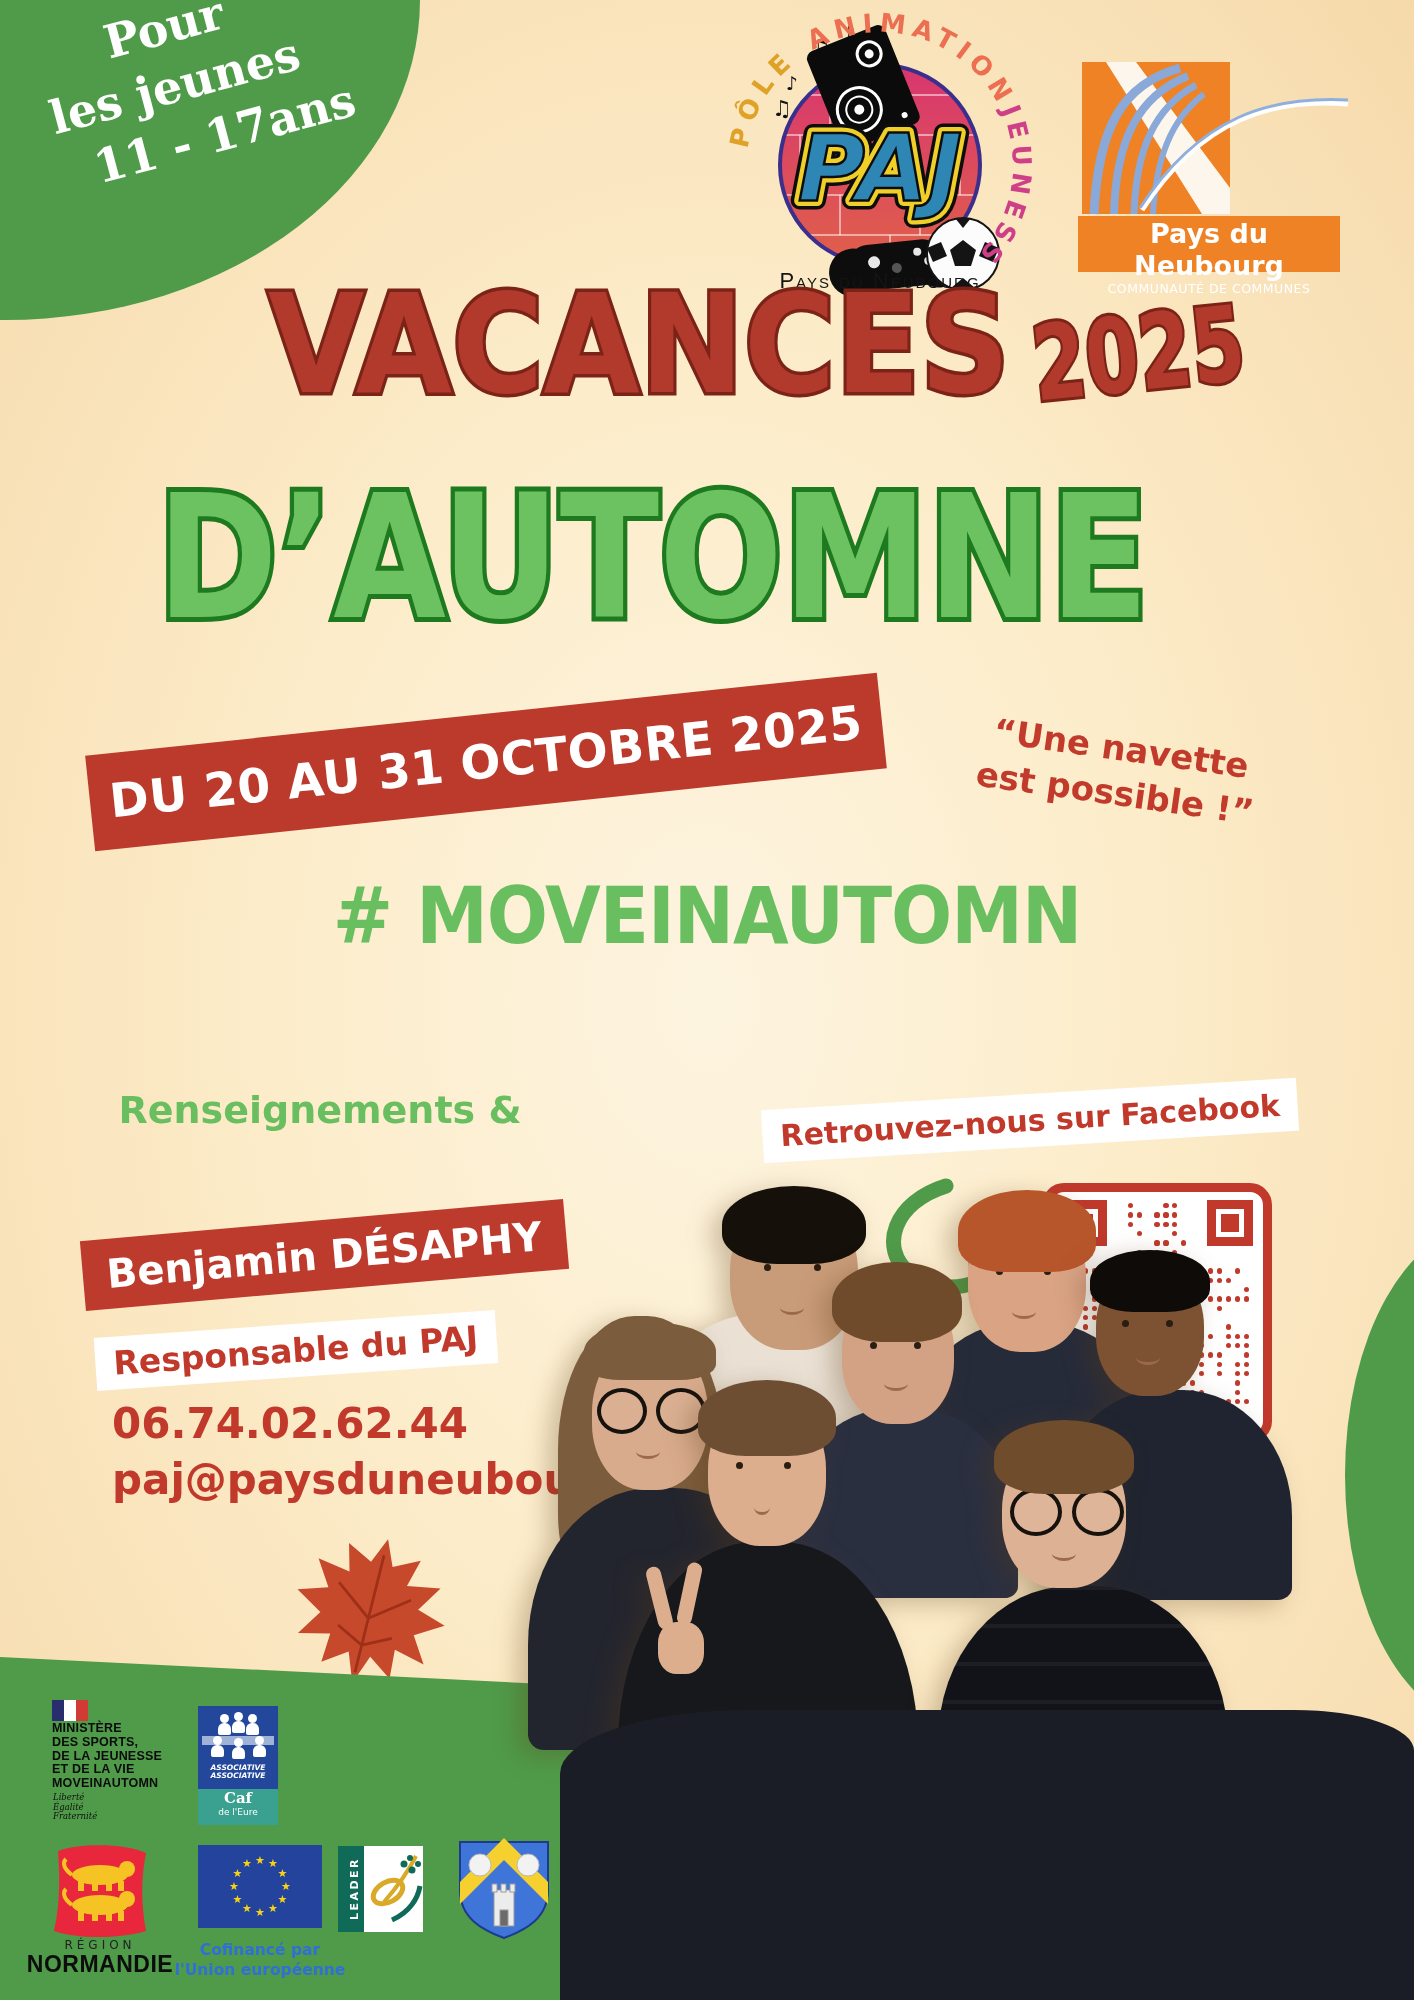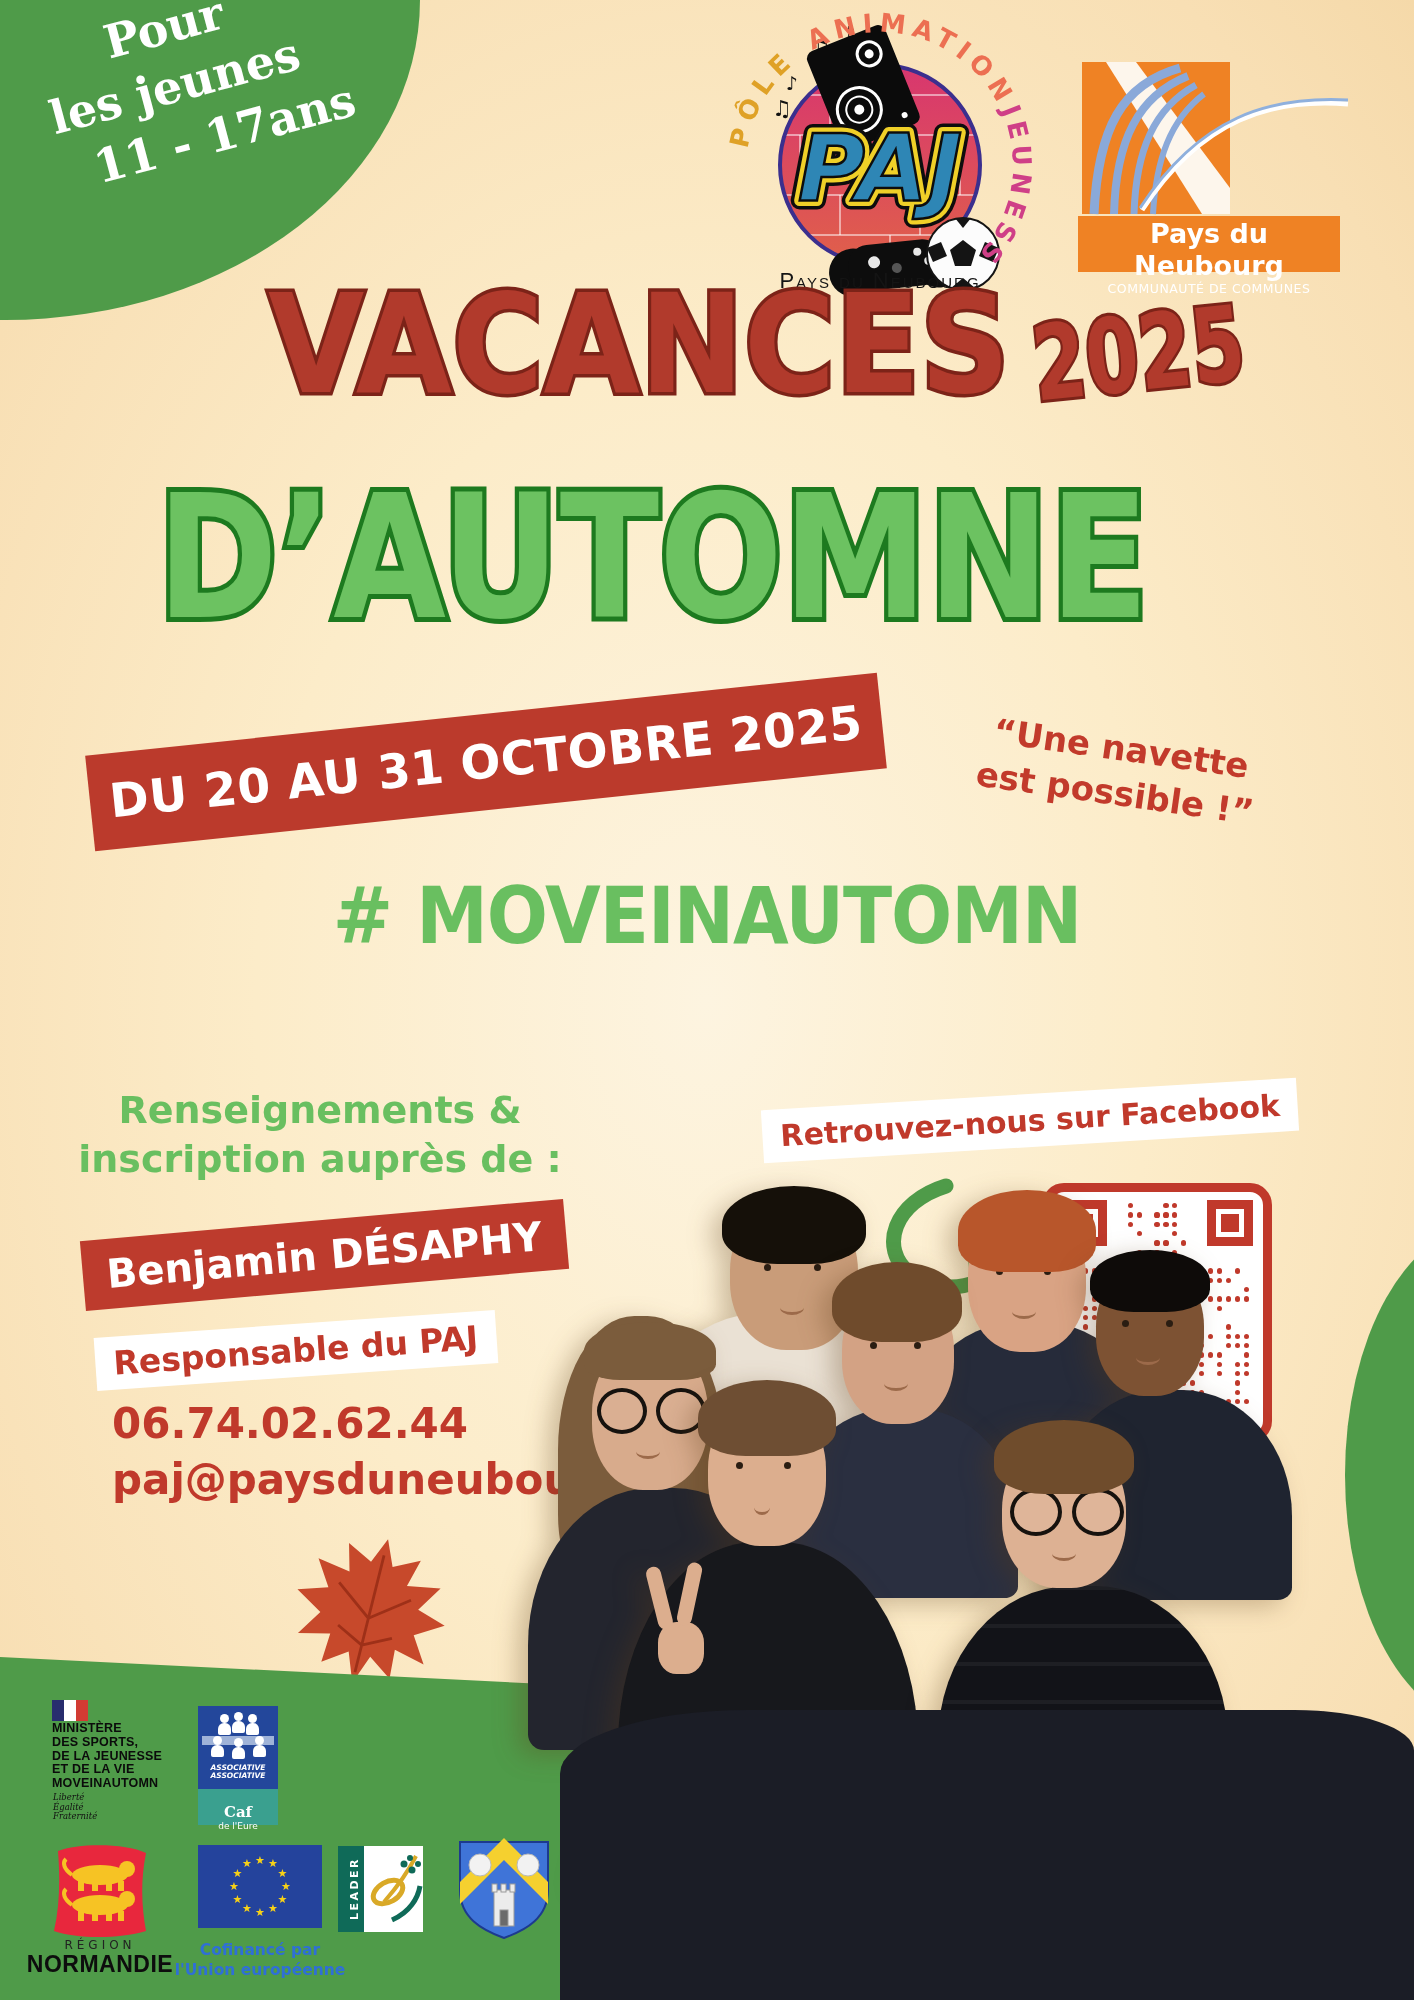--- a/index.html
+++ b/index.html
@@ -62,21 +62,21 @@
   .min-motto{position:absolute;left:53px;top:1793px;color:#111;font-size:8.5px;line-height:9.5px;font-style:italic;
     font-family:"DejaVu Serif","Liberation Serif",serif;}
   .caf{position:absolute;left:198px;top:1706px;width:80px;height:119px;}
   .caf-top{position:absolute;left:0;top:0;width:80px;height:83px;background:#23479b;color:#fff;text-align:center;}
   .caf-bar{position:absolute;left:4px;top:30px;width:72px;height:9px;background:#9fb3d8;}
   .caf-fig{position:absolute;left:0;top:6px;width:80px;height:52px;}
   .caf-fig u{position:absolute;width:9px;height:9px;border-radius:50%;background:#fff;}
   .caf-fig v{position:absolute;width:13px;height:12px;border-radius:6px 6px 2px 2px;background:#fff;}
   .caf-t1{position:absolute;left:0;top:58px;width:80px;font-style:italic;font-weight:bold;font-size:7.5px;line-height:8.2px;}
   .caf-bot{position:absolute;left:0;top:83px;width:80px;height:36px;background:#3aa08f;color:#fff;text-align:center;}
-  .caf-bot .c{font-weight:bold;font-size:15px;line-height:17px;margin-top:15px;font-family:"DejaVu Serif",serif;}
+  .caf-bot .c{font-weight:bold;font-size:15px;line-height:17px;margin-top:1px;font-family:"DejaVu Serif",serif;}
   .caf-bot .e{font-size:9px;line-height:10px;}
   .region-label{position:absolute;left:30px;top:1938px;width:140px;text-align:center;color:#222;font-size:12px;letter-spacing:4px;}
   .region-name{position:absolute;left:22px;top:1951px;width:156px;text-align:center;color:#0d0d0d;font-weight:bold;font-size:23px;letter-spacing:.5px;font-family:"Liberation Sans",sans-serif;}
   .eu-flag{position:absolute;left:198px;top:1845px;width:124px;height:83px;background:#24439c;}
   .eu-flag s{position:absolute;color:#f7d117;font-size:11px;font-style:normal;text-decoration:none;}
   .eu-text{position:absolute;left:170px;top:1940px;width:180px;text-align:center;color:#2f6fd6;font-weight:bold;font-size:15.5px;line-height:1.3;}
   .leader{position:absolute;left:338px;top:1846px;width:85px;height:86px;background:#fff;}
   .leader-strip{position:absolute;left:0;top:0;width:26px;height:86px;background:#0f6a58;}
   .leader-strip span{position:absolute;left:-24px;top:36px;display:block;width:80px;transform:rotate(-90deg);
     color:#fff;font-weight:bold;font-size:11px;letter-spacing:2.5px;text-align:center;}
@@ -196,21 +196,20 @@
   <div class="date-banner">DU 20 AU 31 OCTOBRE 2025</div>
   <div class="shuttle">
     <div>“Une navette</div>
     <div>est possible !”</div>
   </div>
 
   <div class="hashtag"># MOVEINAUTOMN</div>
 
   <div class="insc">
     <div>Renseignements &amp;</div>
-    <div>inscription auprès de :</div>
   </div>
   <div class="name-banner">Benjamin DÉSAPHY</div>
   <div class="role-banner">Responsable du PAJ</div>
   <div class="contact-lines">
     <div>06.74.02.62.44</div>
     <div>paj@paysduneubourg.fr</div>
   </div>
 
   <div class="fb-banner">Retrouvez-nous sur Facebook</div>
   <svg class="abs" style="left:872px;top:1178px" width="180" height="140" viewBox="0 0 180 140">

